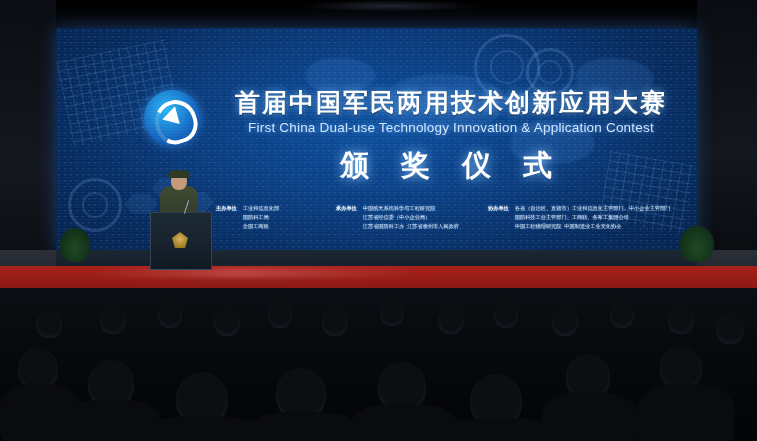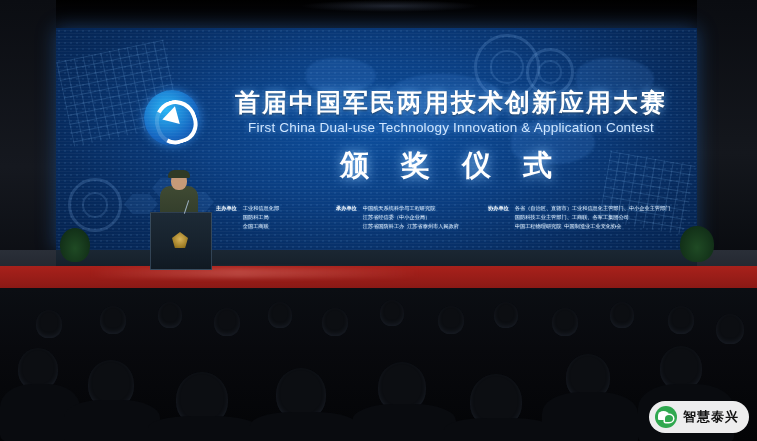--- a/index.html
+++ b/index.html
@@ -430,18 +430,14 @@
     <div class="head" style="left:322px; top:20px; width:26px; height:28px;"></div>
     <div class="head" style="left:380px; top:12px; width:24px; height:26px;"></div>
     <div class="head" style="left:438px; top:18px; width:26px; height:28px;"></div>
     <div class="head" style="left:494px; top:14px; width:24px; height:26px;"></div>
     <div class="head" style="left:552px; top:20px; width:26px; height:28px;"></div>
     <div class="head" style="left:610px; top:14px; width:24px; height:26px;"></div>
     <div class="head" style="left:668px; top:18px; width:26px; height:28px;"></div>
     <div class="head" style="left:716px; top:26px; width:28px; height:30px;"></div>
   </div>
 
-  <div class="wm">
-    <div class="wm-logo"></div>
-    <div class="wm-text">智慧泰兴</div>
-  </div>
 
 </div>
 
 </body></html>

